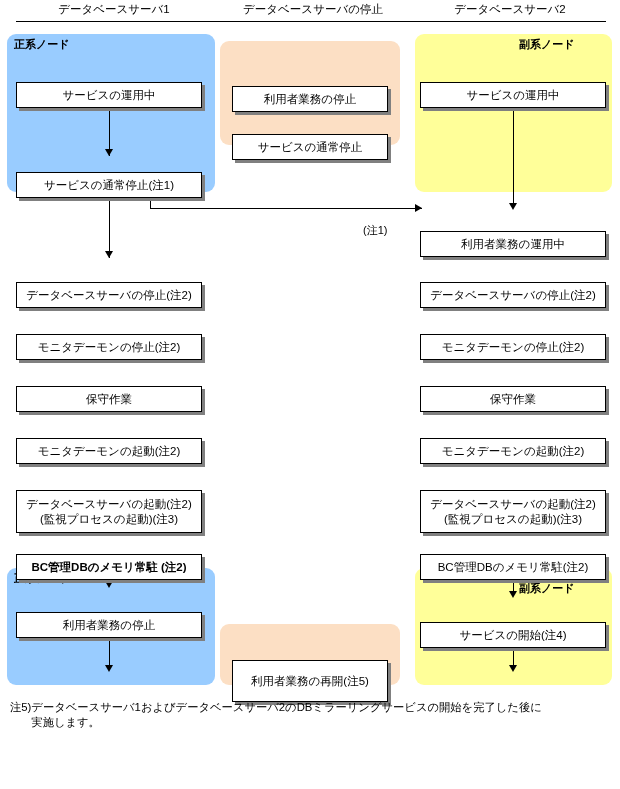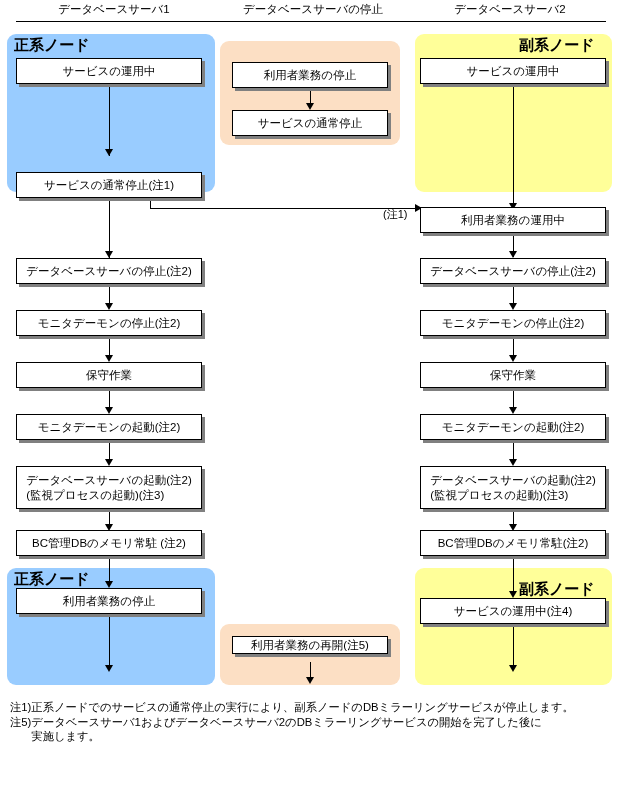--- a/index.html
+++ b/index.html
@@ -49,44 +49,45 @@
 
   #panel-blue-top    { left: 7px;   top: 34px;  width: 208px; height: 158px; }
   #panel-peach-top   { left: 220px; top: 41px;  width: 180px; height: 104px; }
   #panel-yellow-top  { left: 415px; top: 34px;  width: 197px; height: 158px; }
   #panel-blue-bot    { left: 7px;   top: 568px; width: 208px; height: 117px; }
   #panel-peach-bot   { left: 220px; top: 624px; width: 180px; height: 61px;  }
   #panel-yellow-bot  { left: 415px; top: 568px; width: 197px; height: 117px; }
 
   .panel-label {
     position: absolute;
-    font-size: 15px;
+    font-size: 11px;
     font-weight: bold;
     white-space: nowrap;
     line-height: 13px;
   }
   #lbl-blue-top   { left: 14px;  top: 38px;  }
   #lbl-yellow-top { left: 519px; top: 38px;  }
   #lbl-blue-bot   { left: 14px;  top: 572px; }
   #lbl-yellow-bot { left: 519px; top: 582px; }
 
   
   .box {
     position: absolute;
     box-sizing: border-box;
     background: #ffffff;
     border: 1.2px solid #000000;
     box-shadow: 3px 3px 0 0 #808080;
     font-size: 11.5px;
     line-height: 15px;
-    text-align: left;
+    text-align: center;
     display: flex;
     align-items: center;
     justify-content: center;
     white-space: pre-line;
+    margin-top: 24px;
   }
 
   
   .vline {
     position: absolute;
     width: 0;
     border-left: 1.3px solid #000000;
   }
   .hline {
     position: absolute;
@@ -169,21 +170,21 @@
 
 <div class="vline" style="left:109px; top:556px; height:30px;"></div>
 <div class="arrow-down" style="left:104.5px; top:581px;"></div>
 
 <div class="vline" style="left:109px; top:614px; height:56px;"></div>
 <div class="arrow-down" style="left:104.5px; top:665px;"></div>
 
 <div class="vline" style="left:150px; top:186px; height:23px;"></div>
 <div class="hline" style="left:150px; top:208px; width:272px;"></div>
 <div class="arrow-right" style="left:415px; top:203.5px;"></div>
-<div class="edge-note" style="left:363px; top:207px;margin-left:20px;">(注1)</div>
+<div class="edge-note" style="left:363px; top:223px;">(注1)</div>
 
 <div class="vline" style="left:310px; top:88px;  height:20px;"></div>
 <div class="arrow-down" style="left:305.5px; top:103px;"></div>
 
 <div class="vline" style="left:310px; top:662px; height:20px;"></div>
 <div class="arrow-down" style="left:305.5px; top:677px;"></div>
 
 <div class="vline" style="left:513px; top:84px;  height:124px;"></div>
 <div class="arrow-down" style="left:508.5px; top:203px;"></div>
 
@@ -205,48 +206,44 @@
 <div class="vline" style="left:513px; top:509px; height:20px;"></div>
 <div class="arrow-down" style="left:508.5px; top:524px;"></div>
 
 <div class="vline" style="left:513px; top:556px; height:40px;"></div>
 <div class="arrow-down" style="left:508.5px; top:591px;"></div>
 
 <div class="vline" style="left:513px; top:624px; height:46px;"></div>
 <div class="arrow-down" style="left:508.5px; top:665px;"></div>
 
 <div class="box" style="left:16px; top:58px;  width:186px; height:26px;">サービスの運用中</div>
-<div class="box" style="left:16px; top:172px; width:186px; height:26px;">サービスの通常停止(注1)</div>
+<div class="box" style="left:16px; top:148px; width:186px; height:26px;">サービスの通常停止(注1)</div>
 <div class="box" style="left:16px; top:258px; width:186px; height:26px;">データベースサーバの停止(注2)</div>
 <div class="box" style="left:16px; top:310px; width:186px; height:26px;">モニタデーモンの停止(注2)</div>
 <div class="box" style="left:16px; top:362px; width:186px; height:26px;">保守作業</div>
 <div class="box" style="left:16px; top:414px; width:186px; height:26px;">モニタデーモンの起動(注2)</div>
 <div class="box" style="left:16px; top:466px; width:186px; height:43px;">データベースサーバの起動(注2)
 (監視プロセスの起動)(注3)</div>
-<div class="box" style="left:16px; top:530px; width:186px; height:26px;">BC管理DBのメモリ常駐 (注2)</div>
+<div class="box" style="left:16px; top:530px; width:186px; height:26px;font-weight:bold;">BC管理DBのメモリ常駐 (注2)</div>
 <div class="box" style="left:16px; top:588px; width:186px; height:26px;">利用者業務の停止</div>
 
 <div class="box" style="left:232px; top:62px;  width:156px; height:26px;">利用者業務の停止</div>
 <div class="box" style="left:232px; top:110px; width:156px; height:26px;">サービスの通常停止</div>
-<div class="box" style="left:232px; top:636px; width:156px; height:18px;">利用者業務の再開(注5)</div>
+<div class="box" style="left:232px; top:636px; width:156px; height:42px;">利用者業務の再開(注5)</div>
 
 <div class="box" style="left:420px; top:58px;  width:186px; height:26px;">サービスの運用中</div>
 <div class="box" style="left:420px; top:207px; width:186px; height:26px;">利用者業務の運用中</div>
 <div class="box" style="left:420px; top:258px; width:186px; height:26px;">データベースサーバの停止(注2)</div>
 <div class="box" style="left:420px; top:310px; width:186px; height:26px;">モニタデーモンの停止(注2)</div>
 <div class="box" style="left:420px; top:362px; width:186px; height:26px;">保守作業</div>
 <div class="box" style="left:420px; top:414px; width:186px; height:26px;">モニタデーモンの起動(注2)</div>
 <div class="box" style="left:420px; top:466px; width:186px; height:43px;">データベースサーバの起動(注2)
 (監視プロセスの起動)(注3)</div>
 <div class="box" style="left:420px; top:530px; width:186px; height:26px;">BC管理DBのメモリ常駐(注2)</div>
-<div class="box" style="left:420px; top:598px; width:186px; height:26px;">サービスの運用中(注4)</div>
+<div class="box" style="left:420px; top:598px; width:186px; height:26px;">サービスの開始(注4)</div>
 
 <div id="footnotes">
-  <div class="fn-row">
-    <span class="fn-marker">注1)</span>
-    <span class="fn-text">正系ノードでのサービスの通常停止の実行により、副系ノードのDBミラーリングサービスが停止します。</span>
-  </div>
   <div class="fn-row">
     <span class="fn-marker">注5)</span>
     <span class="fn-text">データベースサーバ1およびデータベースサーバ2のDBミラーリングサービスの開始を完了した後に
 実施します。</span>
   </div>
 </div>
 
 </body></html>

